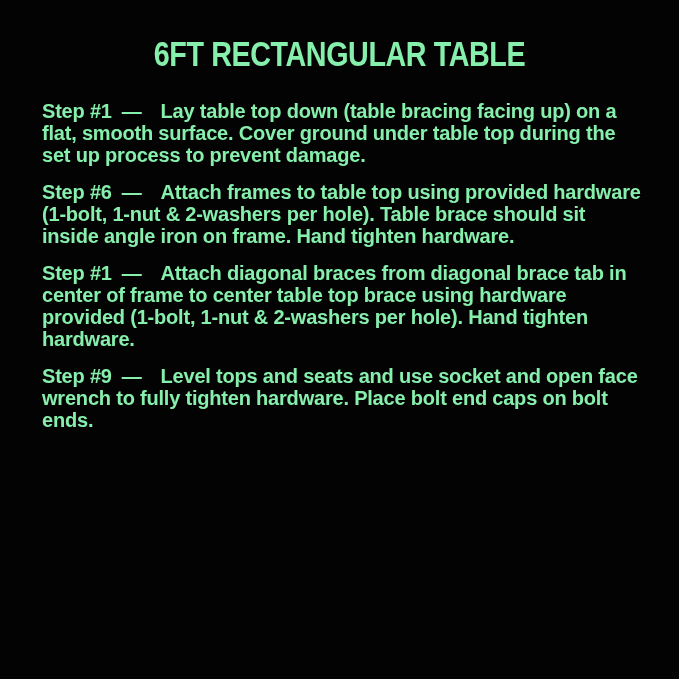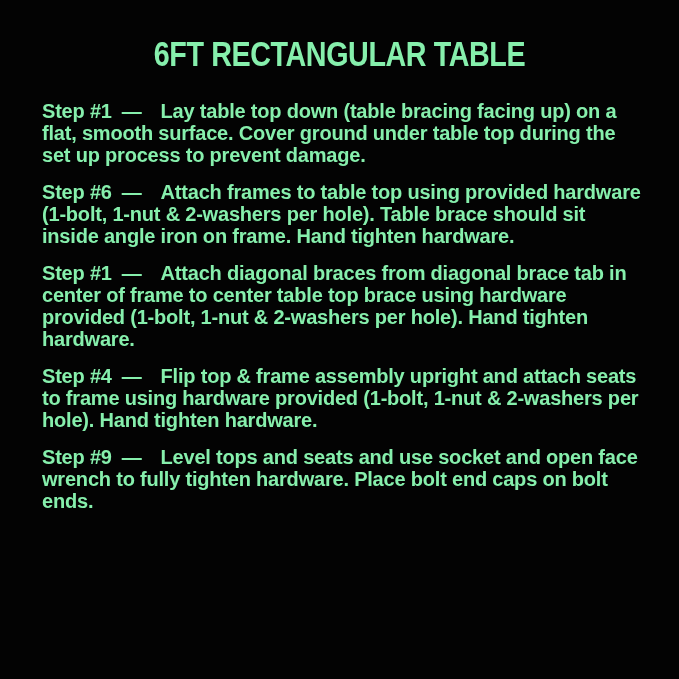--- a/index.html
+++ b/index.html
@@ -60,18 +60,17 @@
 
 
   <div class="steps">
 
     <p class="step"><span>Step #1</span><span class="sep">—</span><span>Lay table top down (table bracing facing up) on a flat, smooth surface. Cover ground under table top during the set up process to prevent damage.</span></p>
 
     <p class="step"><span>Step #6</span><span class="sep">—</span><span>Attach frames to table top using provided hardware (1-bolt, 1-nut &amp; 2-washers per hole). Table brace should sit inside angle iron on frame. Hand tighten hardware.</span></p>
 
     <p class="step"><span>Step #1</span><span class="sep">—</span><span>Attach diagonal braces from diagonal brace tab in center of frame to center table top brace using hardware provided (1-bolt, 1-nut &amp; 2-washers per hole). Hand tighten hardware.</span></p>
 
-    <p class="step"><span>Step #4</span><span class="sep">—</span><span>Flip top &amp; frame assembly upright and attach seats to frame using hardware provided (1-bolt, 1-nut &amp; 2-washers per hole). Hand tighten hardware.</span></p>
 
     <p class="step"><span>Step #9</span><span class="sep">—</span><span>Level tops and seats and use socket and open face wrench to fully tighten hardware. Place bolt end caps on bolt ends.</span></p>
 
   </div>
 </div>
 
 </body></html>

